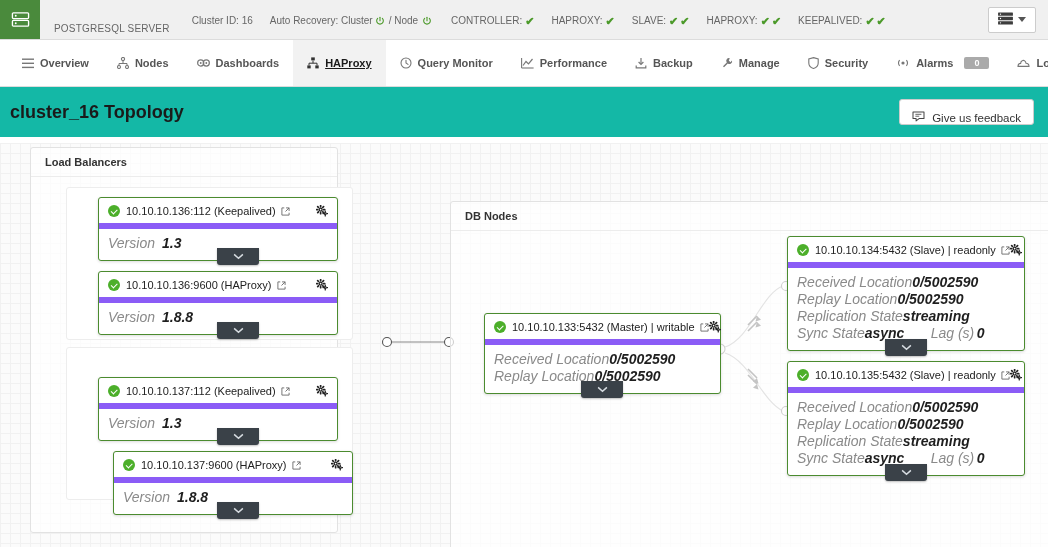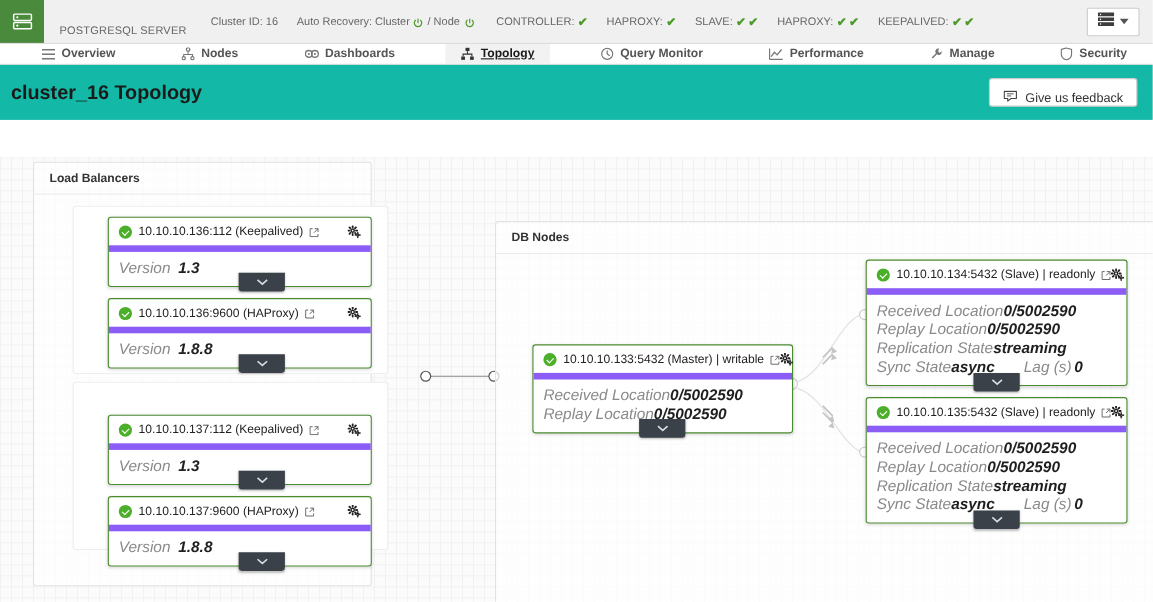--- a/index.html
+++ b/index.html
@@ -51,24 +51,23 @@
     justify-content:space-around; padding:0 6px; cursor:pointer;
   }
   .srv-icon { display:block; }
   .caret-dn {
     width:0;height:0;border-left:4px solid transparent;
     border-right:4px solid transparent;border-top:5px solid #555;
   }
 
   
   .navbar {
-    height:19px; background:#ffffff; border-bottom:1px solid #dcdcdc;
-    display:flex; align-items:stretch; padding-left:24px;
+    height:47px; background:#ffffff; border-bottom:1px solid #dcdcdc;
+    display:flex; align-items:stretch; padding-left:8px;
     font-size:11px;
-    gap:32px;
   }
   .nav-item {
     display:flex; align-items:center; gap:6px;
     padding:0 14px; color:#555; cursor:pointer;
     font-weight:bold; position:relative; white-space:nowrap;
   }
   .nav-item.active {
     background:#f2f2f2; color:#1a1a1a;
   }
   .nav-item.active .nav-label { text-decoration:underline; }
@@ -271,40 +270,50 @@
   </div>
   <div class="nav-item active">
     <span class="nav-ico">
       <svg width="12" height="12" viewBox="0 0 12 12">
           <rect x="4.2" y="0.4" width="3.6" height="3" fill="currentColor"></rect>
           <rect x="0.3" y="8.4" width="3.4" height="3" fill="currentColor"></rect>
           <rect x="8.3" y="8.4" width="3.4" height="3" fill="currentColor"></rect>
           <path d="M6 3.6v2.6M2 8.3V6.2h8v2.1" stroke="currentColor" stroke-width="1" fill="none"></path>
         </svg>
     </span>
-    <span class="nav-label">Topology</span>
+    <span class="nav-label">HAProxy</span>
   </div>
   <div class="nav-item">
     <span class="nav-ico">
       <svg width="12" height="12" viewBox="0 0 12 12">
           <circle cx="6" cy="6" r="5" fill="none" stroke="currentColor" stroke-width="1.1"></circle>
           <path d="M6 3.2V6l2 1.4" stroke="currentColor" stroke-width="1.1" fill="none" stroke-linecap="round"></path>
         </svg>
     </span>
     <span class="nav-label">Query Monitor</span>
   </div>
   <div class="nav-item">
     <span class="nav-ico">
       <svg width="13" height="12" viewBox="0 0 13 12">
           <path d="M0.6 11V1" stroke="currentColor" stroke-width="1.1"></path>
           <path d="M0.6 11h12" stroke="currentColor" stroke-width="1.1"></path>
           <path d="M2 8.5l3-4 2.5 2.4L11.5 2" stroke="currentColor" stroke-width="1.2" fill="none"></path>
         </svg>
     </span>
     <span class="nav-label">Performance</span>
+  </div>
+  <div class="nav-item">
+    <span class="nav-ico">
+      <svg width="12" height="12" viewBox="0 0 12 12">
+          <path d="M6 1v6" stroke="currentColor" stroke-width="1.2"></path>
+          <path d="M3.6 5L6 7.4 8.4 5" stroke="currentColor" stroke-width="1.2" fill="none"></path>
+          <path d="M1.2 8.6v2.2h9.6V8.6" stroke="currentColor" stroke-width="1.2" fill="none"></path>
+        </svg>
+    </span>
+    <span class="nav-label">Backup</span>
   </div>
   <div class="nav-item">
     <span class="nav-ico">
       <svg width="12" height="12" viewBox="0 0 12 12">
           <path d="M8.8 1.2a2.7 2.7 0 0 0-3 4.2L2 9.2l1 1 3.8-3.8a2.7 2.7 0 0 0 4.2-3L9.4 5.2 7.8 3.6z" fill="currentColor"></path>
         </svg>
     </span>
     <span class="nav-label">Manage</span>
   </div>
   <div class="nav-item">
@@ -486,21 +495,21 @@
           <span class="v">1.3</span>
         </div>
       </div>
     </div>
     <div class="expander" style="left:186px; top:280px;">
       <svg width="11" height="7" viewBox="0 0 12 8">
           <path d="M1 1.6L6 6 11 1.6" fill="none" stroke="#d8dde2" stroke-width="1.7"></path>
         </svg>
     </div>
 
-    <div class="node" style="left:67px; top:303px; width:240px;">
+    <div class="node" style="left:82px; top:303px; width:240px;">
       <div class="node-head">
         <span class="status-dot"></span>
         <span class="node-name">10.10.10.137:9600 (HAProxy)</span>
         <span class="ext-link">
           <svg width="9" height="9" viewBox="0 0 10 10">
               <path d="M3.6 1H1v8h8V6.4" fill="none" stroke="currentColor" stroke-width="1"></path>
               <path d="M5.6 1H9v3.4M9 1L5 5" fill="none" stroke="currentColor" stroke-width="1"></path>
             </svg>
         </span>
         <span class="node-gear">

